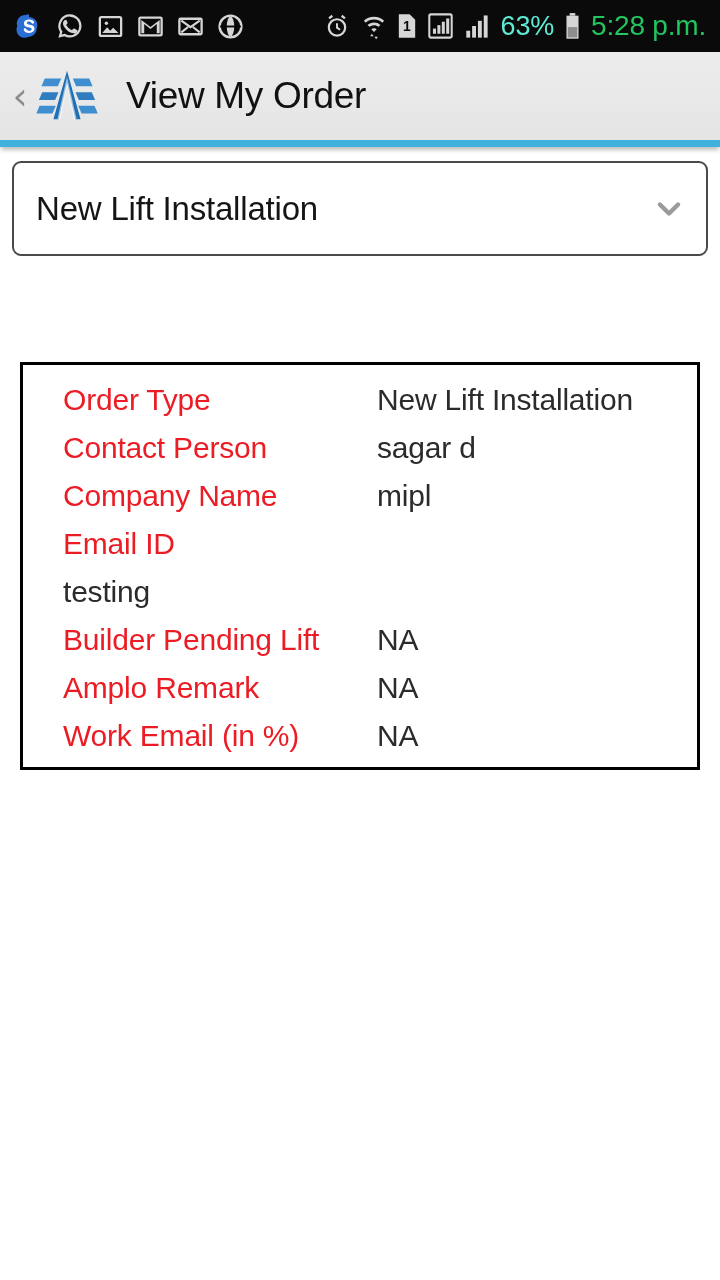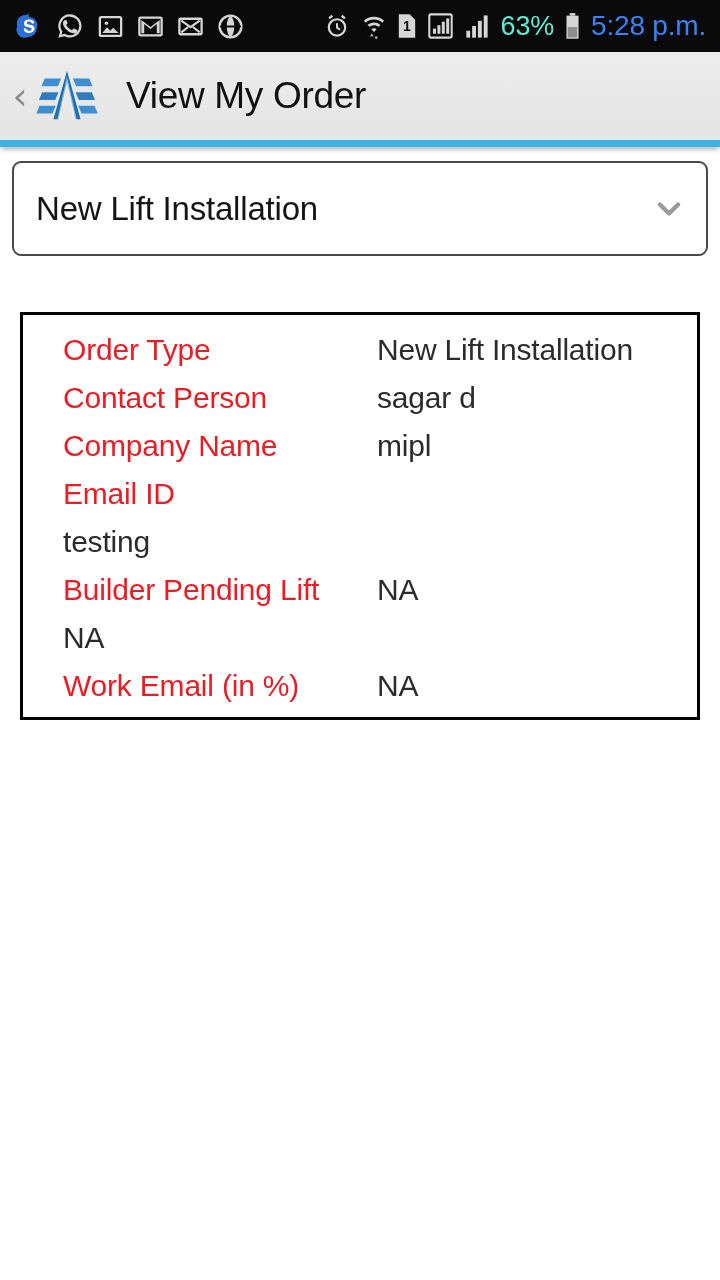--- a/index.html
+++ b/index.html
@@ -22,21 +22,21 @@
   .status-right{
     margin-left:auto;
     display:flex; align-items:center; gap:10px;
   }
   .sicon{ display:block; }
   .status-text{
     color:#5eead4; font-size:27px;
     font-family:"Liberation Sans", sans-serif;
     letter-spacing:-0.2px; line-height:1;
   }
-  .clock-text{ color:#3b82f6; font-size:28px; }
+  .clock-text{ color:#22c55e; font-size:28px; }
 
   
   .app-bar{
     position:relative;
     width:720px; height:88px;
     background:linear-gradient(#ececec,#e5e5e5);
     display:flex; align-items:center;
     padding-left:6px;
   }
   .back-chevron{
@@ -72,21 +72,21 @@
     font-size:33px; color:#151515; font-weight:400;
     letter-spacing:-0.2px;
   }
   .spinner-arrow{
     margin-left:auto;
     width:34px; height:34px;
     display:flex; align-items:center; justify-content:center;
   }
 
   
-  .detail-wrap{ padding:56px 20px 0 20px; }
+  .detail-wrap{ padding:106px 20px 0 20px; }
   .detail-card{
     width:680px;
     max-height:481px;
     border:3px solid #000;
     background:#fff;
     overflow:hidden;
     padding:18px 0 0 0;
   }
   .detail-row{
     display:flex; align-items:baseline;
@@ -239,20 +239,21 @@
       <span class="detail-label">Email ID</span>
     </div>
     <div class="detail-row">
       <span class="detail-value">testing</span>
     </div>
     <div class="detail-row">
       <span class="detail-label">Builder Pending Lift</span>
       <span class="detail-value">NA</span>
     </div>
     <div class="detail-row">
+      <span class="detail-label">Amplo Remark</span>
       <span class="detail-value">NA</span>
     </div>
     <div class="detail-row">
       <span class="detail-label">Work Email (in %)</span>
       <span class="detail-value">NA</span>
     </div>
   </div>
 </div>
 
 </body></html>

